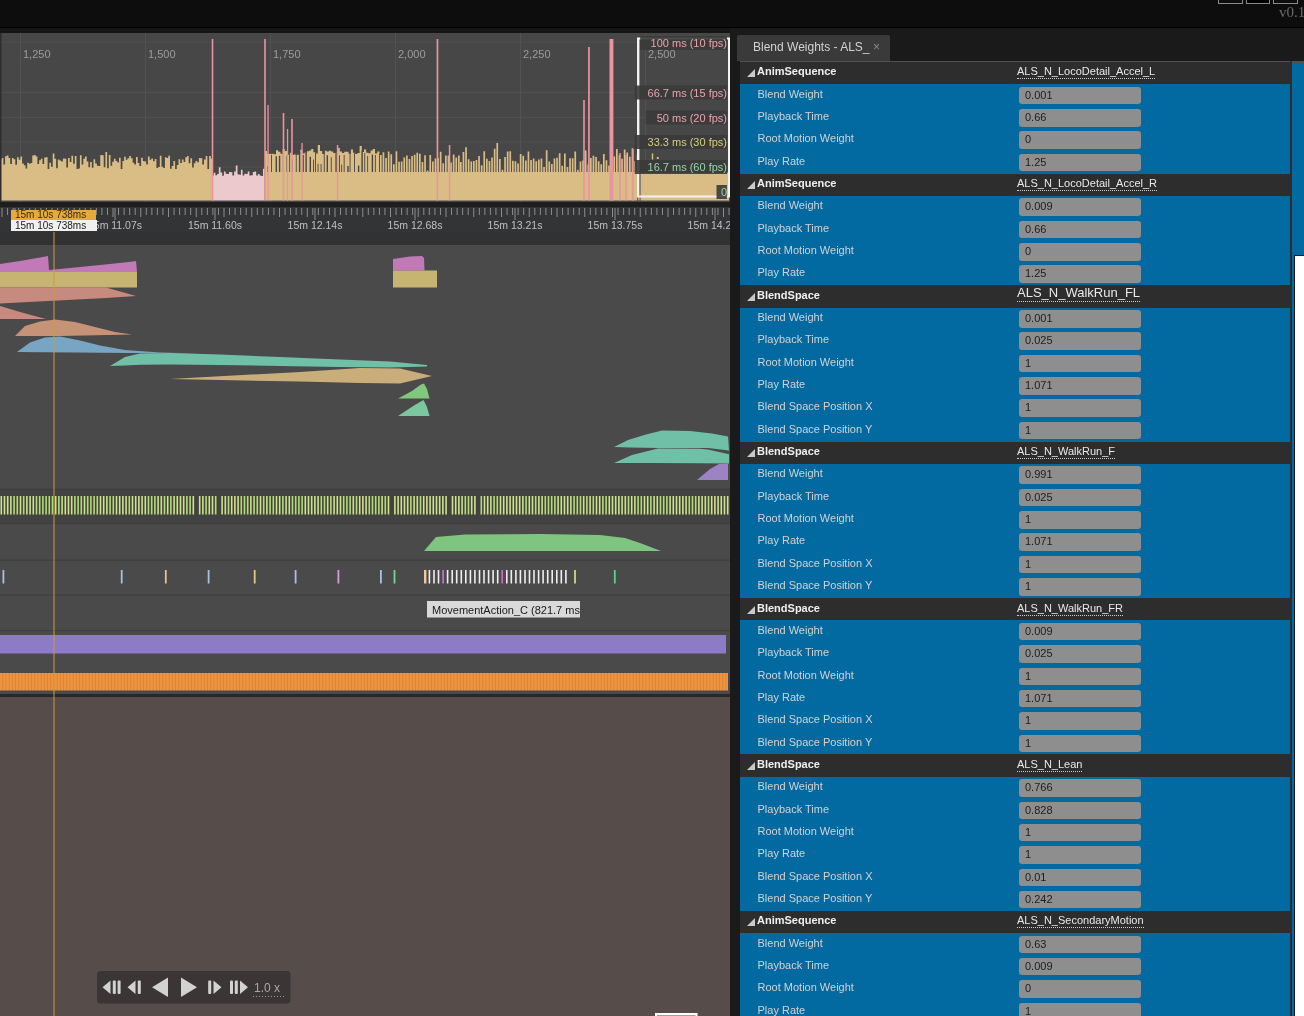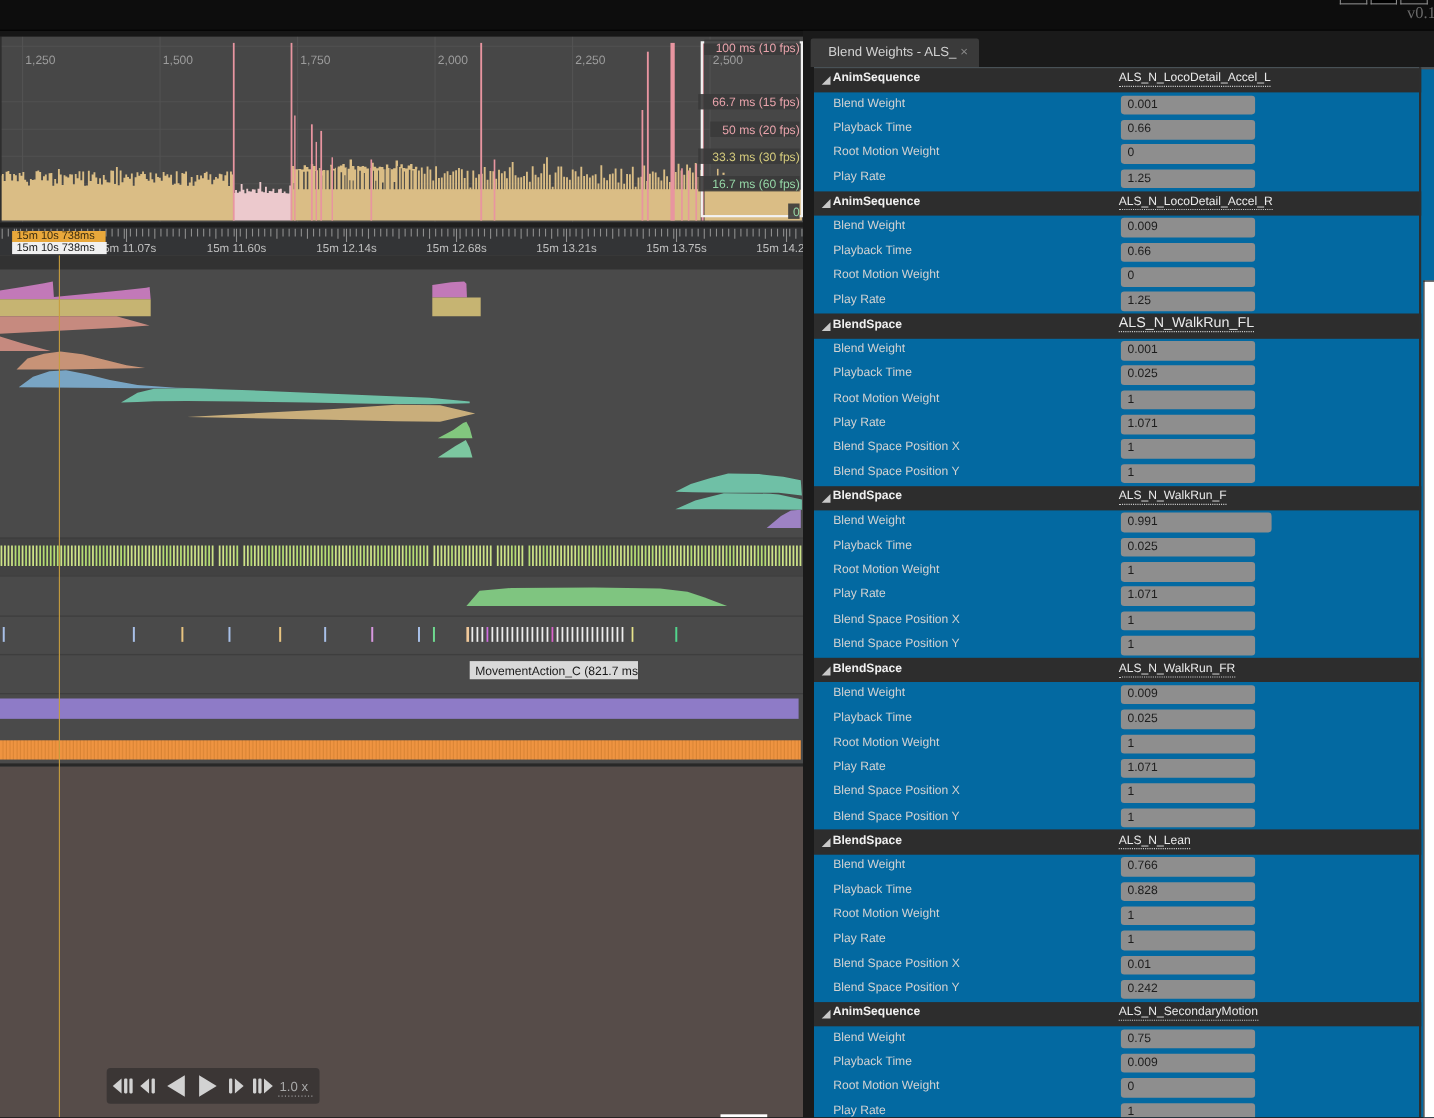--- a/index.html
+++ b/index.html
@@ -273,21 +273,21 @@
           <div style="position:absolute;left:17.5px;top:3.5px;font-size:11px;color:#d2d2d2">Blend Space Position Y</div>
           <div style="position:absolute;left:279px;top:2.5px;width:122px;height:17.5px;background:#8e8e8e;border-radius:3px;font-size:11px;color:#1d1d1d;line-height:17.5px;padding-left:6px;box-sizing:border-box">1</div>
         </div>
         <div style="position:absolute;left:0;top:380.6px;width:552px;height:22.34px;background:#2d2d2d">
           <div style="position:absolute;left:7px;top:7.5px;width:0;height:0;border-left:8px solid transparent;border-bottom:8px solid #c9c9c9"></div>
           <div style="position:absolute;left:17px;top:3.5px;font-size:11px;font-weight:bold;color:#efefef">BlendSpace</div>
           <div style="position:absolute;left:277px;top:3.5px;font-size:11px;color:#e9e9e9;border-bottom:1px dotted #cccccc;padding-bottom:1px">ALS_N_WalkRun_F</div>
         </div>
         <div style="position:absolute;left:0;top:402.9px;width:564px;height:22.34px">
           <div style="position:absolute;left:17.5px;top:3.5px;font-size:11px;color:#d2d2d2">Blend Weight</div>
-          <div style="position:absolute;left:279px;top:2.5px;width:137px;height:17.5px;background:#8e8e8e;border-radius:3px;font-size:11px;color:#1d1d1d;line-height:17.5px;padding-left:6px;box-sizing:border-box">0.991</div>
+          <div style="position:absolute;left:279px;top:2.5px;width:122px;height:17.5px;background:#8e8e8e;border-radius:3px;font-size:11px;color:#1d1d1d;line-height:17.5px;padding-left:6px;box-sizing:border-box">0.991</div>
         </div>
         <div style="position:absolute;left:0;top:425.3px;width:564px;height:22.34px">
           <div style="position:absolute;left:17.5px;top:3.5px;font-size:11px;color:#d2d2d2">Playback Time</div>
           <div style="position:absolute;left:279px;top:2.5px;width:122px;height:17.5px;background:#8e8e8e;border-radius:3px;font-size:11px;color:#1d1d1d;line-height:17.5px;padding-left:6px;box-sizing:border-box">0.025</div>
         </div>
         <div style="position:absolute;left:0;top:447.6px;width:564px;height:22.34px">
           <div style="position:absolute;left:17.5px;top:3.5px;font-size:11px;color:#d2d2d2">Root Motion Weight</div>
           <div style="position:absolute;left:279px;top:2.5px;width:122px;height:17.5px;background:#8e8e8e;border-radius:3px;font-size:11px;color:#1d1d1d;line-height:17.5px;padding-left:6px;box-sizing:border-box">1</div>
         </div>
         <div style="position:absolute;left:0;top:469.9px;width:564px;height:22.34px">
@@ -360,21 +360,21 @@
           <div style="position:absolute;left:17.5px;top:3.5px;font-size:11px;color:#d2d2d2">Blend Space Position Y</div>
           <div style="position:absolute;left:279px;top:2.5px;width:122px;height:17.5px;background:#8e8e8e;border-radius:3px;font-size:11px;color:#1d1d1d;line-height:17.5px;padding-left:6px;box-sizing:border-box">0.242</div>
         </div>
         <div style="position:absolute;left:0;top:849.7px;width:552px;height:22.34px;background:#2d2d2d">
           <div style="position:absolute;left:7px;top:7.5px;width:0;height:0;border-left:8px solid transparent;border-bottom:8px solid #c9c9c9"></div>
           <div style="position:absolute;left:17px;top:3.5px;font-size:11px;font-weight:bold;color:#efefef">AnimSequence</div>
           <div style="position:absolute;left:277px;top:3.5px;font-size:11px;color:#e9e9e9;border-bottom:1px dotted #cccccc;padding-bottom:1px">ALS_N_SecondaryMotion</div>
         </div>
         <div style="position:absolute;left:0;top:872.1px;width:564px;height:22.34px">
           <div style="position:absolute;left:17.5px;top:3.5px;font-size:11px;color:#d2d2d2">Blend Weight</div>
-          <div style="position:absolute;left:279px;top:2.5px;width:122px;height:17.5px;background:#8e8e8e;border-radius:3px;font-size:11px;color:#1d1d1d;line-height:17.5px;padding-left:6px;box-sizing:border-box">0.75</div>
+          <div style="position:absolute;left:279px;top:2.5px;width:122px;height:17.5px;background:#8e8e8e;border-radius:3px;font-size:11px;color:#1d1d1d;line-height:17.5px;padding-left:6px;box-sizing:border-box">0.63</div>
         </div>
         <div style="position:absolute;left:0;top:894.4px;width:564px;height:22.34px">
           <div style="position:absolute;left:17.5px;top:3.5px;font-size:11px;color:#d2d2d2">Playback Time</div>
           <div style="position:absolute;left:279px;top:2.5px;width:122px;height:17.5px;background:#8e8e8e;border-radius:3px;font-size:11px;color:#1d1d1d;line-height:17.5px;padding-left:6px;box-sizing:border-box">0.009</div>
         </div>
         <div style="position:absolute;left:0;top:916.7px;width:564px;height:22.34px">
           <div style="position:absolute;left:17.5px;top:3.5px;font-size:11px;color:#d2d2d2">Root Motion Weight</div>
           <div style="position:absolute;left:279px;top:2.5px;width:122px;height:17.5px;background:#8e8e8e;border-radius:3px;font-size:11px;color:#1d1d1d;line-height:17.5px;padding-left:6px;box-sizing:border-box">0</div>
         </div>
         <div style="position:absolute;left:0;top:939.1px;width:564px;height:22.34px">

